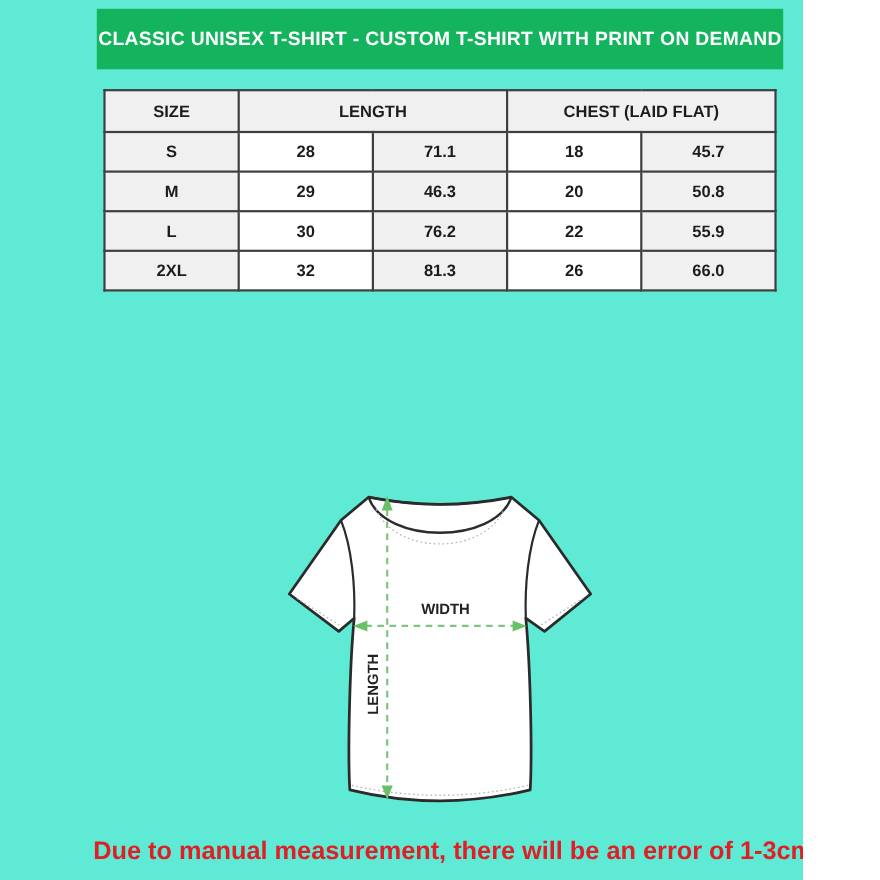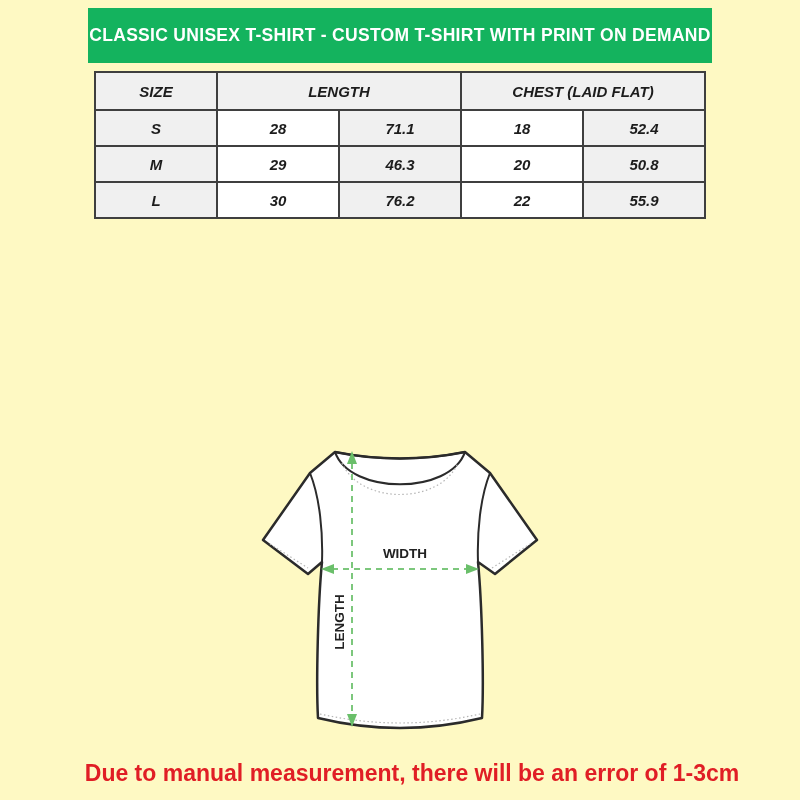--- a/index.html
+++ b/index.html
@@ -1,29 +1,29 @@
 <!DOCTYPE html>
 <html><head>
 <meta charset="utf-8">
 <style>
   * { margin:0; padding:0; box-sizing:border-box; }
   html,body { width:800px; height:800px; background:#ffffff; font-family:"Liberation Sans", sans-serif; }
-  .page { position:relative; width:800px; height:800px; background:#fef9c3; overflow:hidden; }
+  .page { position:relative; width:730px; height:800px; background:#5eead4; overflow:hidden; }
 
   .banner {
     position:absolute; left:88px; top:8px; width:624px; height:55px;
     background:#14b35e; display:flex; align-items:center; justify-content:center;
   }
   .banner-title {
     color:#ffffff; font-weight:bold; font-size:17.5px; letter-spacing:.3px; text-align:center;
   }
 
   table.size-table {
-    position:absolute; left:94px; top:71px; width:612px;
-    border-collapse:collapse; table-layout:fixed;font-style:italic;
+    position:absolute; left:94px; top:81px; width:612px;
+    border-collapse:collapse; table-layout:fixed;
   }
   .size-table th, .size-table td {
     border:2px solid #3f3f3f; text-align:center; vertical-align:middle;
     font-weight:bold; font-size:15px; color:#1c1c1c; background:#ffffff;
   }
   .size-table thead th { height:38px; background:#f0f0f0; }
   .size-table tbody td { height:36px; }
   .size-table tbody td:nth-child(odd) { background:#f0f0f0; }
 
   .diagram { position:absolute; left:250px; top:443px; width:300px; height:315px; }
@@ -56,35 +56,42 @@
         <th colspan="2">LENGTH</th>
         <th colspan="2">CHEST (LAID FLAT)</th>
       </tr>
     </thead>
     <tbody>
       <tr>
         <td>S</td>
         <td>28</td>
         <td>71.1</td>
         <td>18</td>
-        <td>52.4</td>
+        <td>45.7</td>
       </tr>
       <tr>
         <td>M</td>
         <td>29</td>
         <td>46.3</td>
         <td>20</td>
         <td>50.8</td>
       </tr>
       <tr>
         <td>L</td>
         <td>30</td>
         <td>76.2</td>
         <td>22</td>
         <td>55.9</td>
+      </tr>
+      <tr>
+        <td>2XL</td>
+        <td>32</td>
+        <td>81.3</td>
+        <td>26</td>
+        <td>66.0</td>
       </tr>
     </tbody>
   </table>
 
   <svg class="diagram" viewBox="0 0 300 315" xmlns="http://www.w3.org/2000/svg">
 
     <path d="M85,9 L60,30 L13,97 L58,131 L72,119 C68,160 66,240 68,275 Q150,295 232,275 C234,240 232,160 228,119 L245,131 L287,97 L240,30 L215,9 Q150,22 85,9 Z" fill="#ffffff" stroke="#2b2b2b" stroke-width="2.5" stroke-linejoin="round"></path>
 
     <path d="M85,9 C100,52 200,52 215,9" fill="none" stroke="#2b2b2b" stroke-width="2.2"></path>
 

